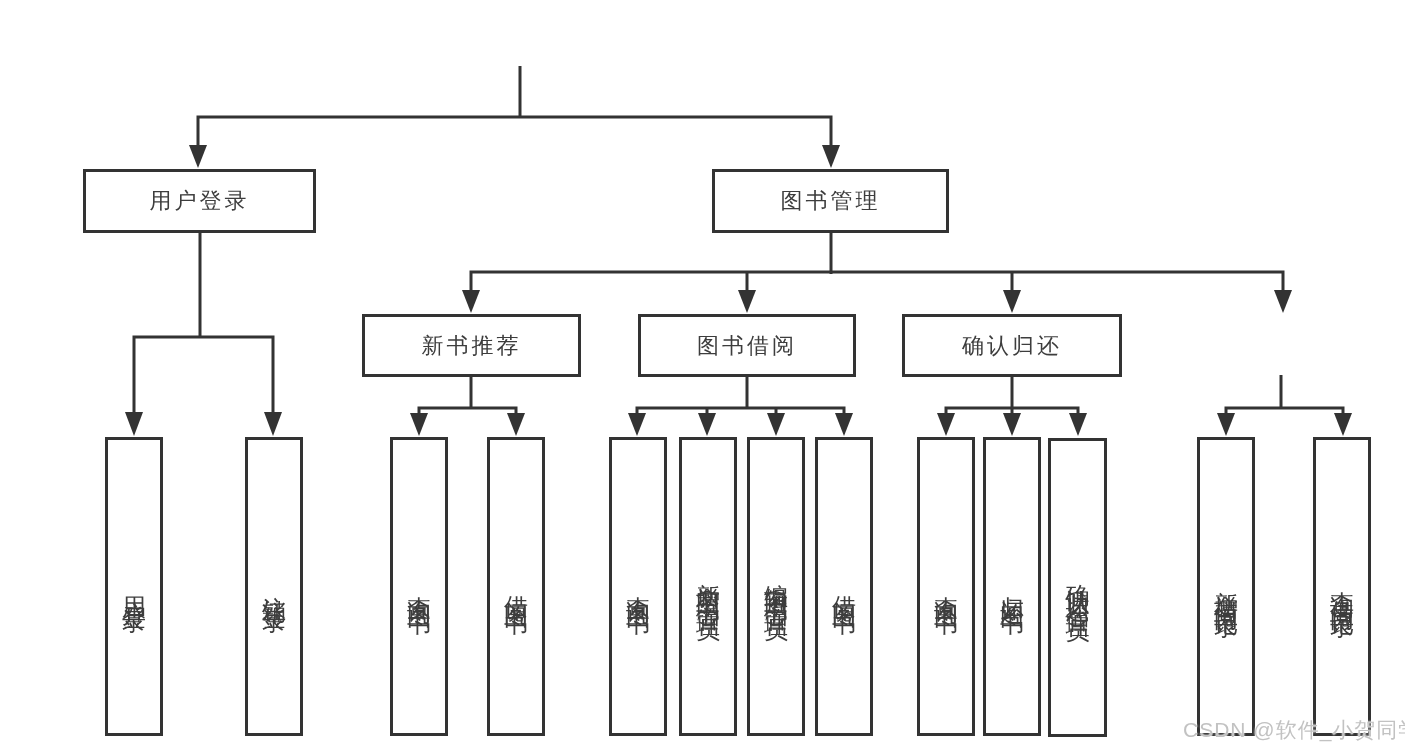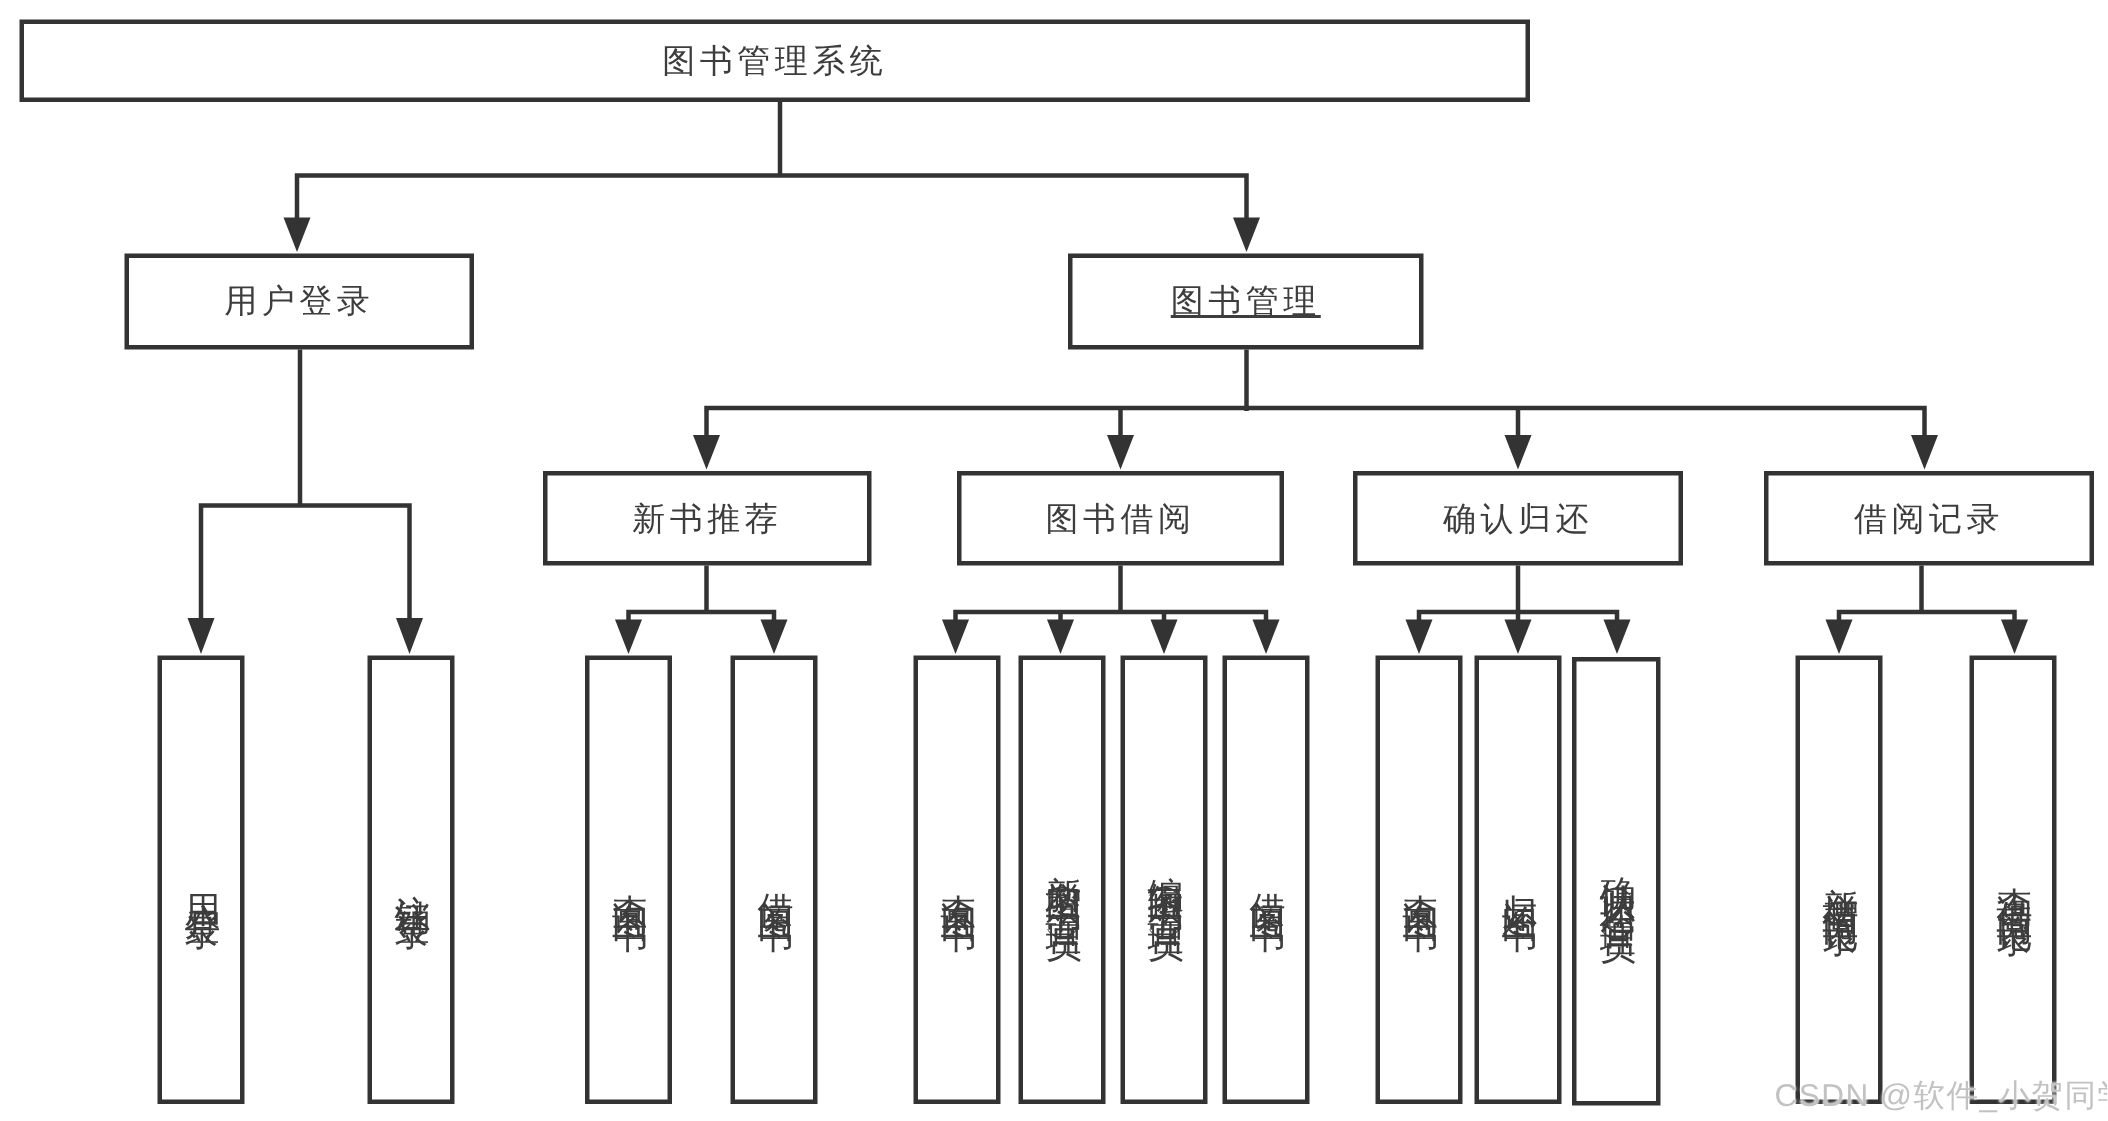--- a/index.html
+++ b/index.html
@@ -78,42 +78,36 @@
       <polygon points="767,413 785,413 776,436"></polygon>
       <polygon points="835,413 853,413 844,436"></polygon>
       <polygon points="937,413 955,413 946,436"></polygon>
       <polygon points="1003,413 1021,413 1012,436"></polygon>
       <polygon points="1069,413 1087,413 1078,436"></polygon>
       <polygon points="1217,413 1235,413 1226,436"></polygon>
       <polygon points="1334,413 1352,413 1343,436"></polygon>
     </g>
   </svg>
 
-  <div class="box hbox" style="left:13px;top:13px;width:1007px;height:55px;">
-    <span>图书管理系统</span>
-  </div>
 
   <div class="box hbox" style="left:83px;top:169px;width:233px;height:64px;">
     <span>用户登录</span>
   </div>
-  <div class="box hbox" style="left:712px;top:169px;width:237px;height:64px;text-decoration:underline;">
+  <div class="box hbox" style="left:712px;top:169px;width:237px;height:64px;">
     <span>图书管理</span>
   </div>
 
   <div class="box hbox" style="left:638px;top:314px;width:218px;height:63px;">
     <span>图书借阅</span>
   </div>
   <div class="box hbox" style="left:362px;top:314px;width:219px;height:63px;">
     <span>新书推荐</span>
   </div>
   <div class="box hbox" style="left:902px;top:314px;width:220px;height:63px;">
     <span>确认归还</span>
-  </div>
-  <div class="box hbox" style="left:1176px;top:314px;width:220px;height:63px;">
-    <span>借阅记录</span>
   </div>
 
   <div class="box vbox" style="left:105px;top:437px;width:58px;height:299px;">
     <span>用户登录</span>
   </div>
   <div class="box vbox" style="left:245px;top:437px;width:58px;height:299px;">
     <span>注销登录</span>
   </div>
 
   <div class="box vbox" style="left:390px;top:437px;width:58px;height:299px;">

